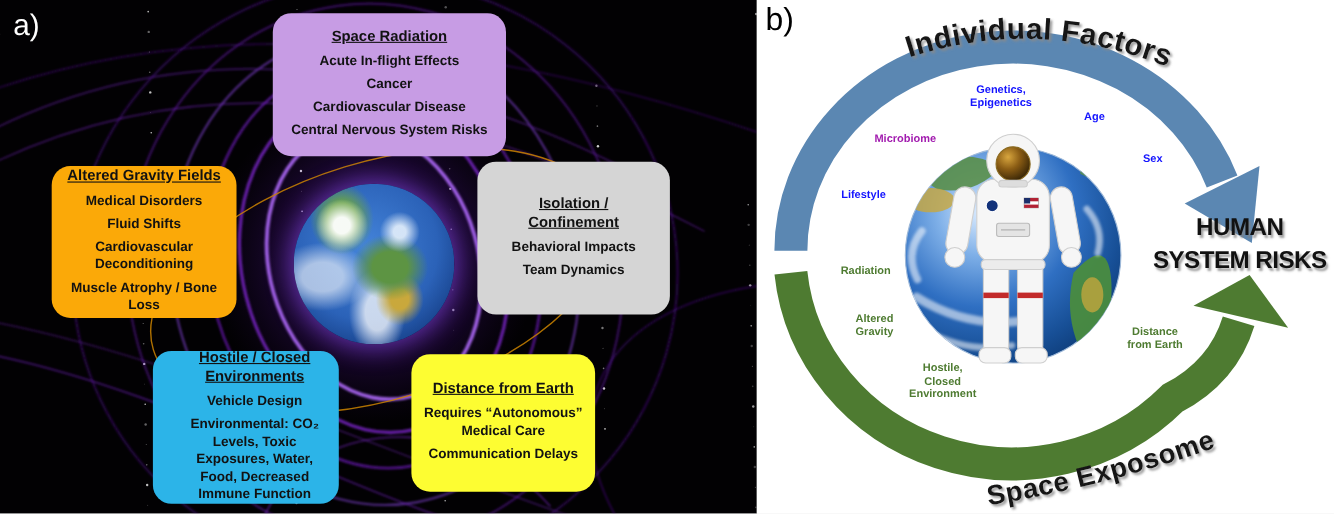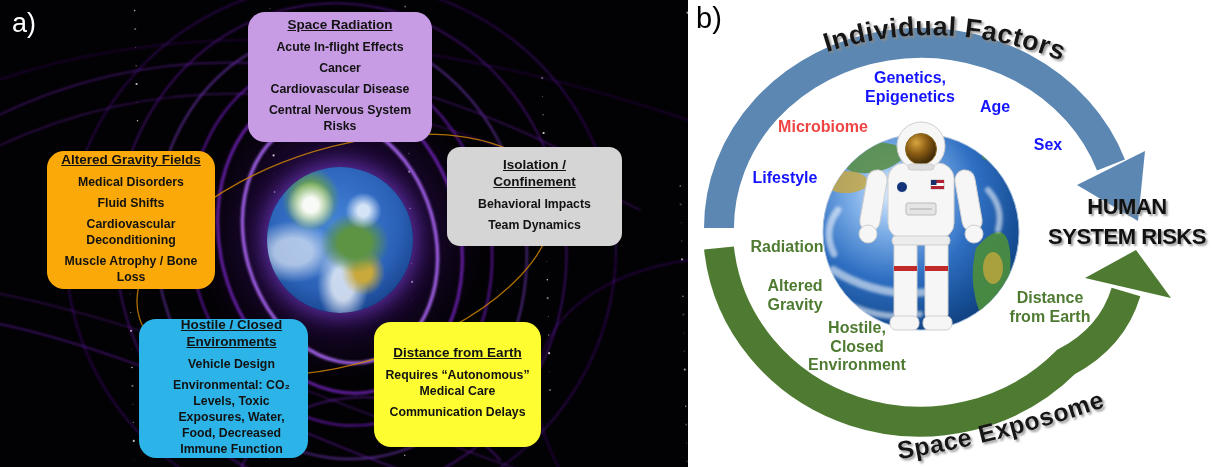--- a/index.html
+++ b/index.html
@@ -18,30 +18,30 @@
       radial-gradient(ellipse at 66% 72%, #c9a83c 0 6%, transparent 16%),
       radial-gradient(ellipse at 52% 80%, rgba(255,255,255,.75) 0 10%, transparent 24%),
       radial-gradient(ellipse at 18% 58%, rgba(255,255,255,.6) 0 11%, transparent 26%),
       radial-gradient(circle at 45% 40%, #4484da 0%, #2b62b8 55%, #123a80 85%, #0a2a62 100%);
     box-shadow:0 0 20px 5px rgba(150,80,255,.5);}
   .hazard-box{position:absolute;z-index:4;border-radius:17px;color:#121212;text-align:center;
     display:flex;flex-direction:column;justify-content:center;padding:6px 8px;box-sizing:border-box;}
   .hazard-title{font-weight:700;font-size:13.5px;text-decoration:underline;line-height:1.25;
     white-space:pre-line;margin-bottom:4px;}
   .hazard-item{font-weight:700;font-size:12.3px;line-height:1.3;margin:2.5px 0;white-space:pre-line;}
-  .box-0{left:248px;top:12px;width:184px;height:130px;align-items:center;}
+  .box-0{left:248px;top:12px;width:212px;height:130px;align-items:center;}
   .box-1{left:47px;top:151px;width:168px;height:138px;}
-  .box-2{left:447px;top:147px;width:175px;height:99px;border-radius:13px;}
+  .box-2{left:434px;top:147px;width:175px;height:139px;}
   .box-3{left:139px;top:319px;width:169px;height:139px;}
   .box-4{left:374px;top:322px;width:167px;height:125px;}
   
   .panel-b{position:absolute;left:688px;top:0;width:525px;height:467px;background:#ffffff;overflow:hidden;}
   .panel-b svg{position:absolute;left:0;top:0;}
   .panel-label-b{position:absolute;left:8px;top:2px;color:#000;font-size:29px;font-weight:400;z-index:6;}
-  .b-label{position:absolute;z-index:6;font-weight:700;font-size:16px;line-height:1.16;text-align:center;
+  .b-label{position:absolute;z-index:6;font-weight:700;font-size:10px;line-height:1.16;text-align:center;
     white-space:pre-line;transform:translate(-50%,-50%);}
   .risks-title{position:absolute;right:0px;top:192px;width:172px;z-index:6;text-align:center;color:#111;
     font-weight:700;font-size:22px;line-height:1.38;letter-spacing:-0.5px;white-space:nowrap;
     text-shadow:2px 2px 2px rgba(130,130,130,.75);}
   .arc-title{font-weight:700;font-size:27px;fill:#161616;letter-spacing:.5px;}
   .arc-title-sm{font-weight:700;font-size:25px;fill:#161616;letter-spacing:.5px;}
 </style>
 </head>
 <body>
 
@@ -299,21 +299,21 @@
       <text class="arc-title-sm" filter="url(#softShadow)">
         <textPath href="#arcBottomPath" startOffset="50%" text-anchor="middle">Space Exposome</textPath>
       </text>
     </svg>
 
     <div class="panel-label-b">b)</div>
 
     <div class="b-label" style="left: 222px; top: 88px; color: rgb(20, 20, 255);">Genetics,
 Epigenetics</div>
     <div class="b-label" style="left: 307px; top: 107px; color: rgb(20, 20, 255);">Age</div>
-    <div class="b-label" style="left: 135px; top: 127px; color: #ef4444; text-align: center;">Microbiome</div>
+    <div class="b-label" style="left: 135px; top: 127px; color: #a21caf; text-align: center;">Microbiome</div>
     <div class="b-label" style="left: 360px; top: 145px; color: rgb(20, 20, 255);">Sex</div>
     <div class="b-label" style="left: 97px; top: 178px; color: rgb(20, 20, 255);">Lifestyle</div>
 
     <div class="b-label" style="left: 99px; top: 247px; color: rgb(78, 123, 49);">Radiation</div>
     <div class="b-label" style="left: 107px; top: 296px; color: rgb(78, 123, 49);">Altered
 Gravity</div>
     <div class="b-label" style="left: 169px; top: 347px; color: rgb(78, 123, 49);">Hostile,
 Closed
 Environment</div>
     <div class="b-label" style="left: 362px; top: 308px; color: rgb(78, 123, 49);">Distance

